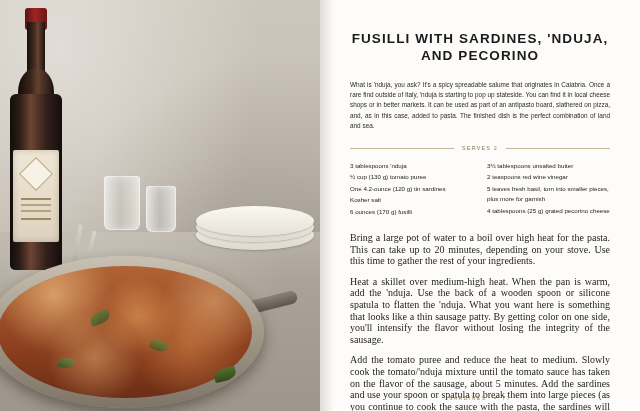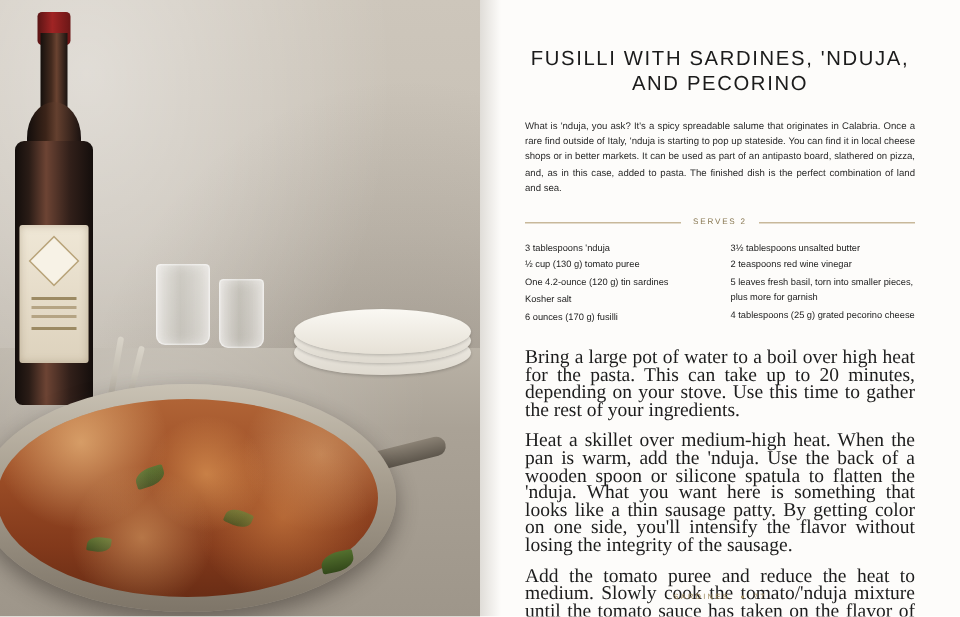--- a/index.html
+++ b/index.html
@@ -178,21 +178,21 @@
   
   .text-page {
     width: 320px; height: 411px;
     background: #fdfcfa;
     padding: 22px 30px 0 30px;
     position: relative;
   }
   .recipe-title {
     text-align: center;
     font-family: "Liberation Sans", sans-serif;
-    font-weight: normal;
+    font-weight: bold;
     font-size: 13.5px;
     letter-spacing: 1.1px;
     line-height: 17px;
     color: #1b1b1b;
     margin: 8px 0 16px 0;
     text-transform: uppercase;
   }
   .headnote {
     font-size: 6.4px;
     line-height: 10.2px;
@@ -224,21 +224,21 @@
   .ing-col { flex: 1; }
   .ing-col li {
     list-style: none;
     font-family: "Liberation Sans", sans-serif;
     font-size: 6.2px;
     line-height: 10.4px;
     color: #232323;
     margin-bottom: 1px;
   }
   .method p {
-    font-size: 13px;
+    font-size: 10px;
     line-height: 11.6px;
     color: #1d1d1d;
     text-align: justify;
     margin-bottom: 9px;
   }
   .folio {
     position: absolute;
     left: 0; right: 0; bottom: 10px;
     display: flex; align-items: center; justify-content: center;
     gap: 7px;

